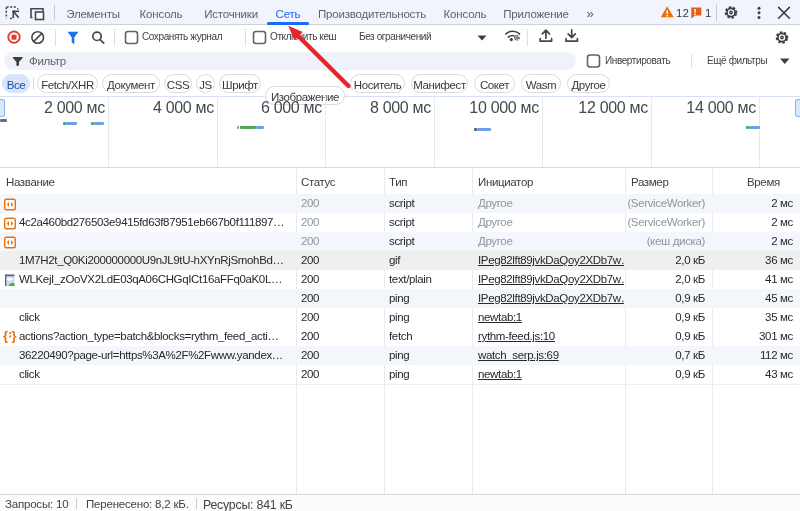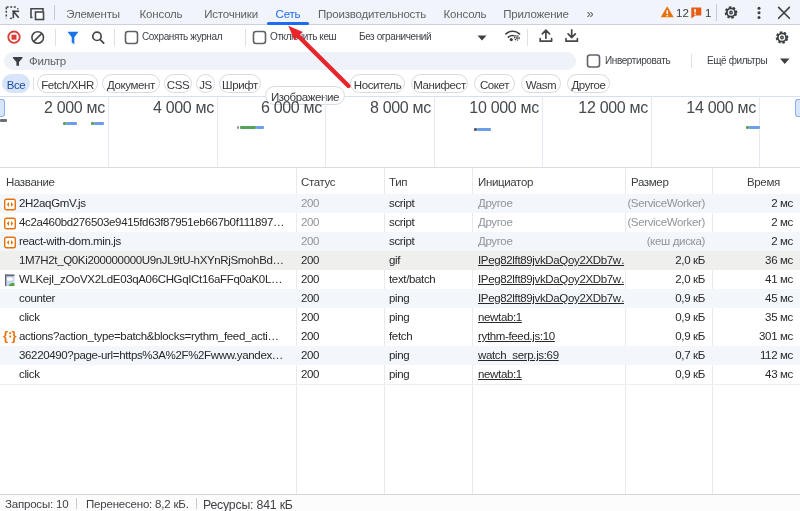--- a/index.html
+++ b/index.html
@@ -119,56 +119,53 @@
   <div class="cell" style="left:631px;top:173px;color:#3c4043;">Размер</div>
   <div class="cell" style="left:719px;top:173px;color:#3c4043;margin-left:28px;">Время</div>
 
   <div class="abs" style="left:0;top:194px;width:800px;height:19px;background:#f3f6fb;"></div>
   <div class="abs" style="left:0;top:232px;width:800px;height:19px;background:#f3f6fb;"></div>
   <div class="abs" style="left:0;top:251px;width:800px;height:19px;background:#efefee;"></div>
   <div class="abs" style="left:0;top:289px;width:800px;height:19px;background:#f3f6fb;"></div>
   <div class="abs" style="left:0;top:346px;width:800px;height:19px;background:#f3f6fb;"></div>
   <div class="abs" style="left:0;top:384px;width:800px;height:1px;background:#eceef1;"></div>
 
-  <div class="cell" style="left:19px;top:194px;width:266px;overflow:hidden;text-overflow:ellipsis;">2H2aqGmV.js</div>
   <div class="cell grey" style="left:301px;top:194px;">200</div>
   <div class="cell" style="left:389px;top:194px;">script</div>
   <div class="cell grey" style="left:478px;top:194px;">Другое</div>
   <div class="cell grey" style="right:95px;top:194px;">(ServiceWorker)</div>
   <div class="cell" style="right:7px;top:194px;">2 мс</div>
 
   <div class="cell" style="left:19px;top:213px;width:266px;overflow:hidden;text-overflow:ellipsis;">4c2a460bd276503e9415fd63f87951eb667b0f111897bc0e83bb3d4085da9e2e.js</div>
   <div class="cell grey" style="left:301px;top:213px;">200</div>
   <div class="cell" style="left:389px;top:213px;">script</div>
   <div class="cell grey" style="left:478px;top:213px;">Другое</div>
   <div class="cell grey" style="right:95px;top:213px;">(ServiceWorker)</div>
   <div class="cell" style="right:7px;top:213px;">2 мс</div>
 
-  <div class="cell" style="left:19px;top:232px;width:266px;overflow:hidden;text-overflow:ellipsis;">react-with-dom.min.js</div>
   <div class="cell grey" style="left:301px;top:232px;">200</div>
   <div class="cell" style="left:389px;top:232px;">script</div>
   <div class="cell grey" style="left:478px;top:232px;">Другое</div>
   <div class="cell grey" style="right:95px;top:232px;">(кеш диска)</div>
   <div class="cell" style="right:7px;top:232px;">2 мс</div>
 
   <div class="cell" style="left:19px;top:251px;width:266px;overflow:hidden;text-overflow:ellipsis;">1M7H2t_Q0Ki200000000U9nJL9tU-hXYnRjSmohBdGdXYnRj.gif</div>
   <div class="cell" style="left:301px;top:251px;">200</div>
   <div class="cell" style="left:389px;top:251px;">gif</div>
   <div class="cell lnk" style="left:478px;top:251px;width:146px;overflow:hidden;">IPeg82lft89jvkDaQoy2XDb7w…</div>
   <div class="cell" style="right:95px;top:251px;">2,0 кБ</div>
   <div class="cell" style="right:7px;top:251px;">36 мс</div>
 
   <div class="cell" style="left:19px;top:270px;width:266px;overflow:hidden;text-overflow:ellipsis;">WLKejI_zOoVX2LdE03qA06CHGqICt16aFFq0aK0L3wBdGdXY.js</div>
   <div class="cell" style="left:301px;top:270px;">200</div>
-  <div class="cell" style="left:389px;top:270px;">text/batch</div>
+  <div class="cell" style="left:389px;top:270px;">text/plain</div>
   <div class="cell lnk" style="left:478px;top:270px;width:146px;overflow:hidden;">IPeg82lft89jvkDaQoy2XDb7w…</div>
   <div class="cell" style="right:95px;top:270px;">2,0 кБ</div>
   <div class="cell" style="right:7px;top:270px;">41 мс</div>
 
-  <div class="cell" style="left:19px;top:289px;width:266px;overflow:hidden;text-overflow:ellipsis;">counter</div>
   <div class="cell" style="left:301px;top:289px;">200</div>
   <div class="cell" style="left:389px;top:289px;">ping</div>
   <div class="cell lnk" style="left:478px;top:289px;width:146px;overflow:hidden;">IPeg82lft89jvkDaQoy2XDb7w…</div>
   <div class="cell" style="right:95px;top:289px;">0,9 кБ</div>
   <div class="cell" style="right:7px;top:289px;">45 мс</div>
 
   <div class="cell" style="left:19px;top:308px;width:266px;overflow:hidden;text-overflow:ellipsis;">click</div>
   <div class="cell" style="left:301px;top:308px;">200</div>
   <div class="cell" style="left:389px;top:308px;">ping</div>
   <div class="cell lnk" style="left:478px;top:308px;">newtab:1</div>

